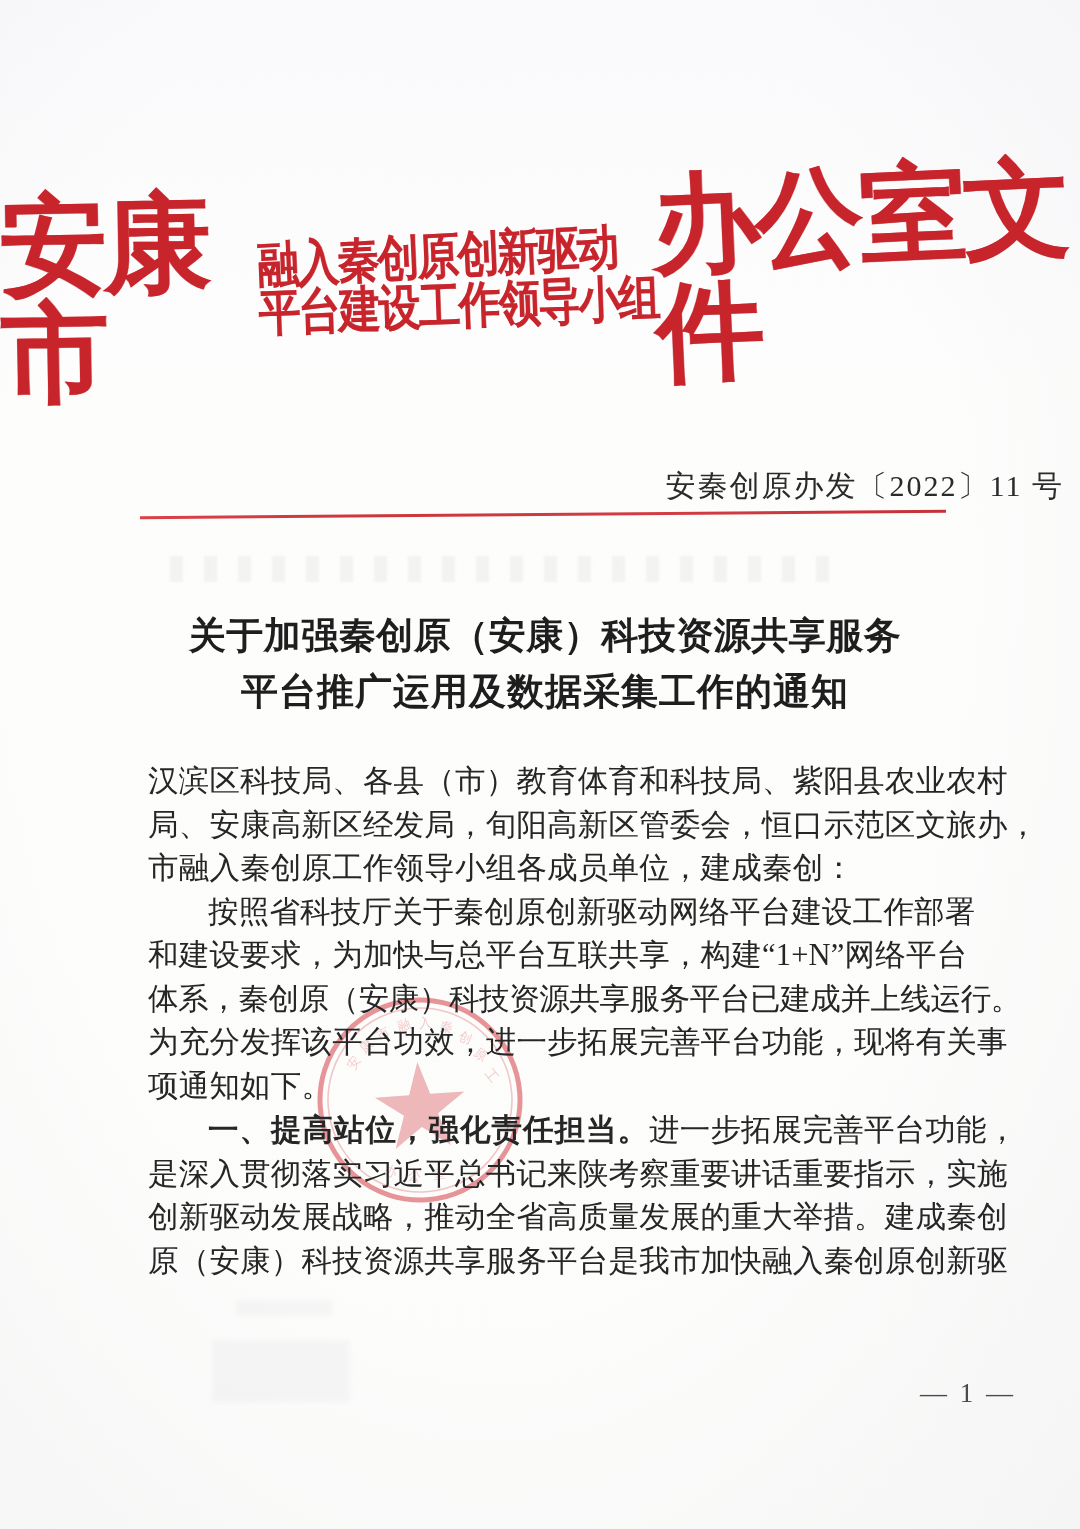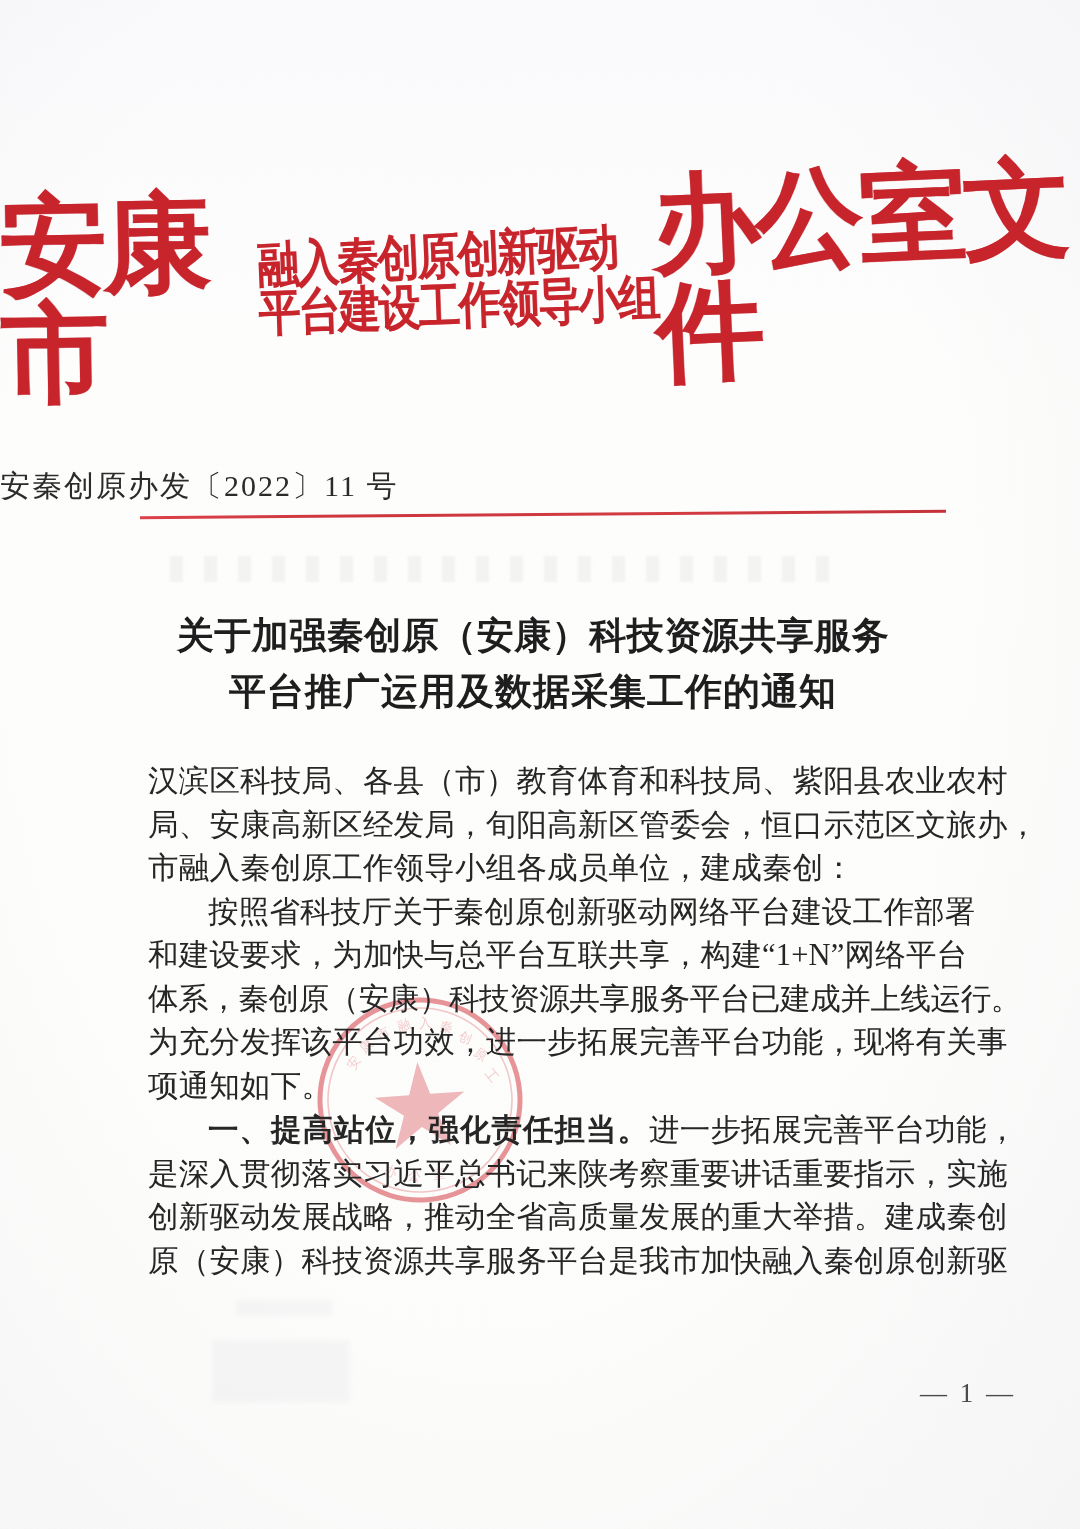--- a/index.html
+++ b/index.html
@@ -94,23 +94,23 @@
     white-space: nowrap;
     text-shadow: 0.5px 0 0 rgba(200,36,44,0.5);
   }
   .mh-stack-line.l1 { transform: scaleY(1.18) rotate(-1.2deg); }
   .mh-stack-line.l2 { transform: scaleY(1.18) rotate(-0.6deg); }
 
   
   .docnum {
     position: absolute;
     left: 0;
-    right: 4px;
+    right: 16px;
     top: 466px;
-    text-align: left;
+    text-align: right;
     font-size: 30px;
     letter-spacing: 2px;
     color: #2b2b2b;
     font-family: "Liberation Serif", "DejaVu Serif", serif;
   }
 
   .red-rule {
     position: absolute;
     left: 140px;
     width: 806px;
@@ -133,21 +133,21 @@
       repeating-linear-gradient(90deg,
         rgba(60,60,70,0.9) 0px, rgba(60,60,70,0.9) 13px,
         rgba(255,255,255,0) 13px, rgba(255,255,255,0) 34px);
     filter: blur(1.1px);
     pointer-events: none;
   }
 
   
   .doc-title {
     position: absolute;
-    left: 138px;
+    left: 150px;
     width: 790px;
     top: 608px;
     text-align: center;
     font-family: "Liberation Sans", "DejaVu Sans", sans-serif;
     font-weight: 700;
     font-size: 37px;
     line-height: 56px;
     letter-spacing: 0.5px;
     color: #1e1e1e;
   }

